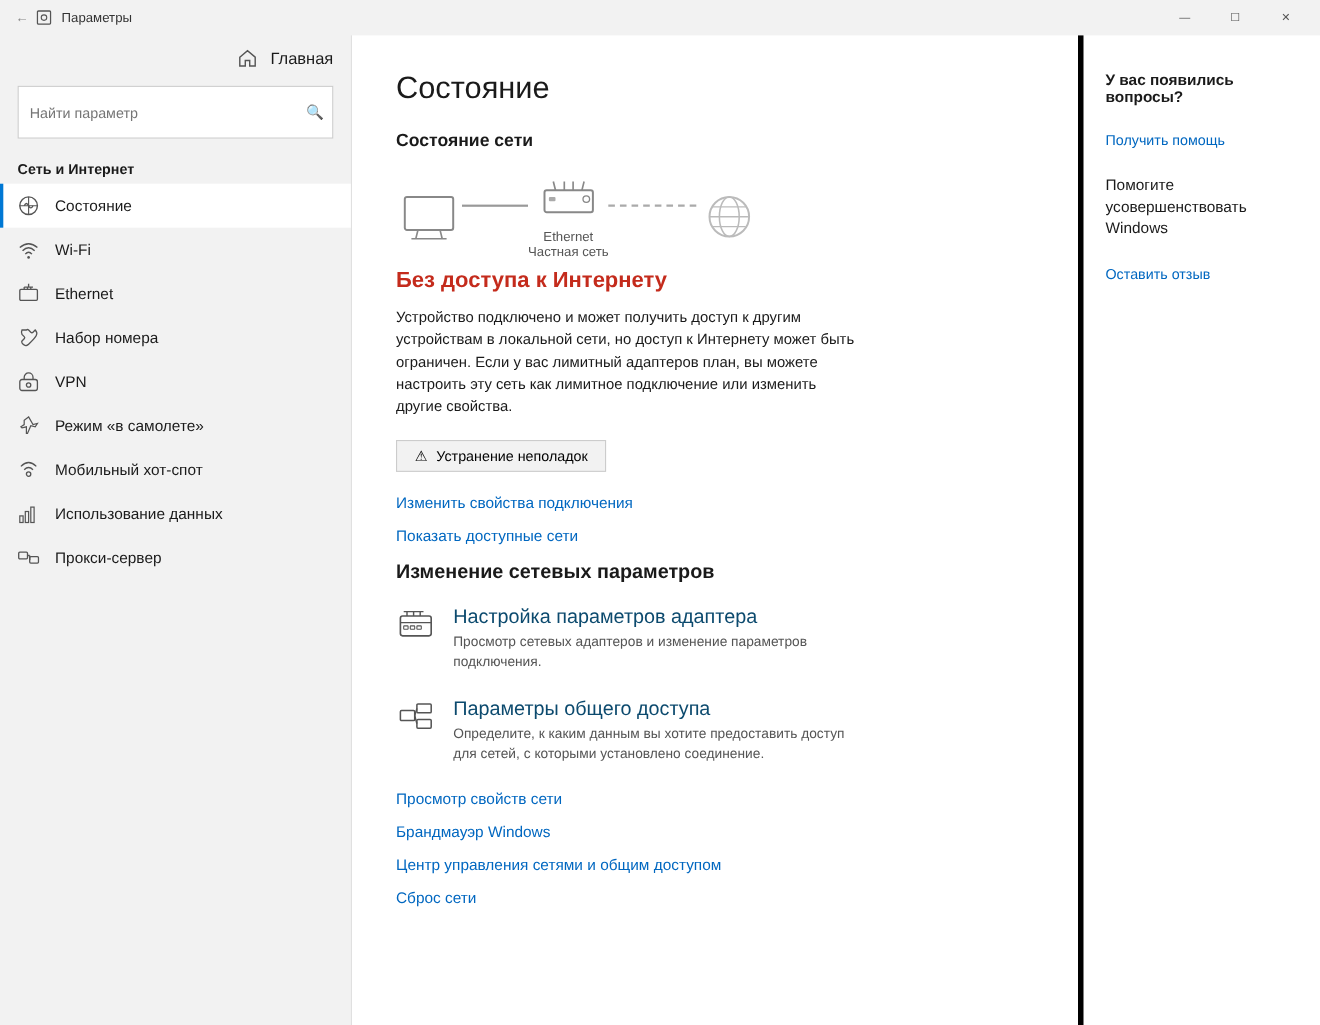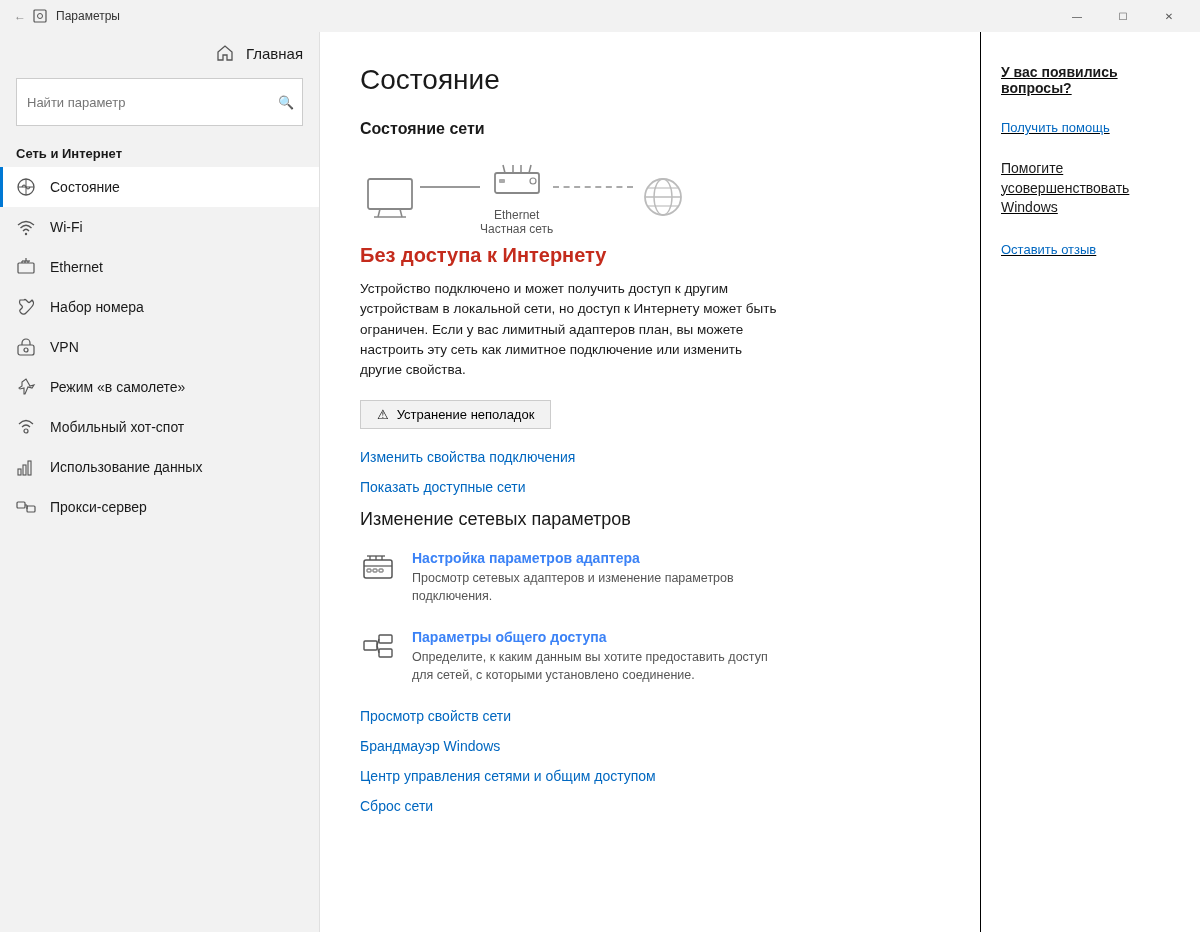--- a/index.html
+++ b/index.html
@@ -242,21 +242,21 @@
     .link-text {
       font-size: 14px;
       color: #0067c0;
       cursor: pointer;
       margin-bottom: 14px;
       display: block;
     }
 
     .change-settings-title {
       font-size: 18px;
-      font-weight: 400;
+      font-weight: 700;
       color: #1a1a1a;
       margin-bottom: 20px;
     }
 
     .settings-item {
       display: flex;
       align-items: flex-start;
       gap: 16px;
       margin-bottom: 24px;
     }
@@ -265,40 +265,39 @@
       height: 36px;
       flex-shrink: 0;
       display: flex;
       align-items: center;
       justify-content: center;
       color: #555;
       font-size: 22px;
     }
     .settings-item-text {}
     .settings-item-title {
-      font-size: 14px;
-      color: #3b82f6;
-      font-weight: 700;
+      font-size: 18px;
+      color: #0c4a6e;
+      font-weight: 400;
       margin-bottom: 4px;
     }
     .settings-item-desc {
       font-size: 12.5px;
       color: #555;
       line-height: 1.4;
       max-width: 380px;
     }
 
     
     .right-panel {
       width: 220px;
       flex-shrink: 0;
       padding: 32px 20px;
       background: white;
-      border-left: 1px solid #000000;
-      text-decoration: underline;
+      border-left: 5px solid #000000;
     }
     .help-title {
       font-size: 14px;
       font-weight: 600;
       color: #1a1a1a;
       margin-bottom: 8px;
     }
     .help-link {
       font-size: 13px;
       color: #0067c0;

